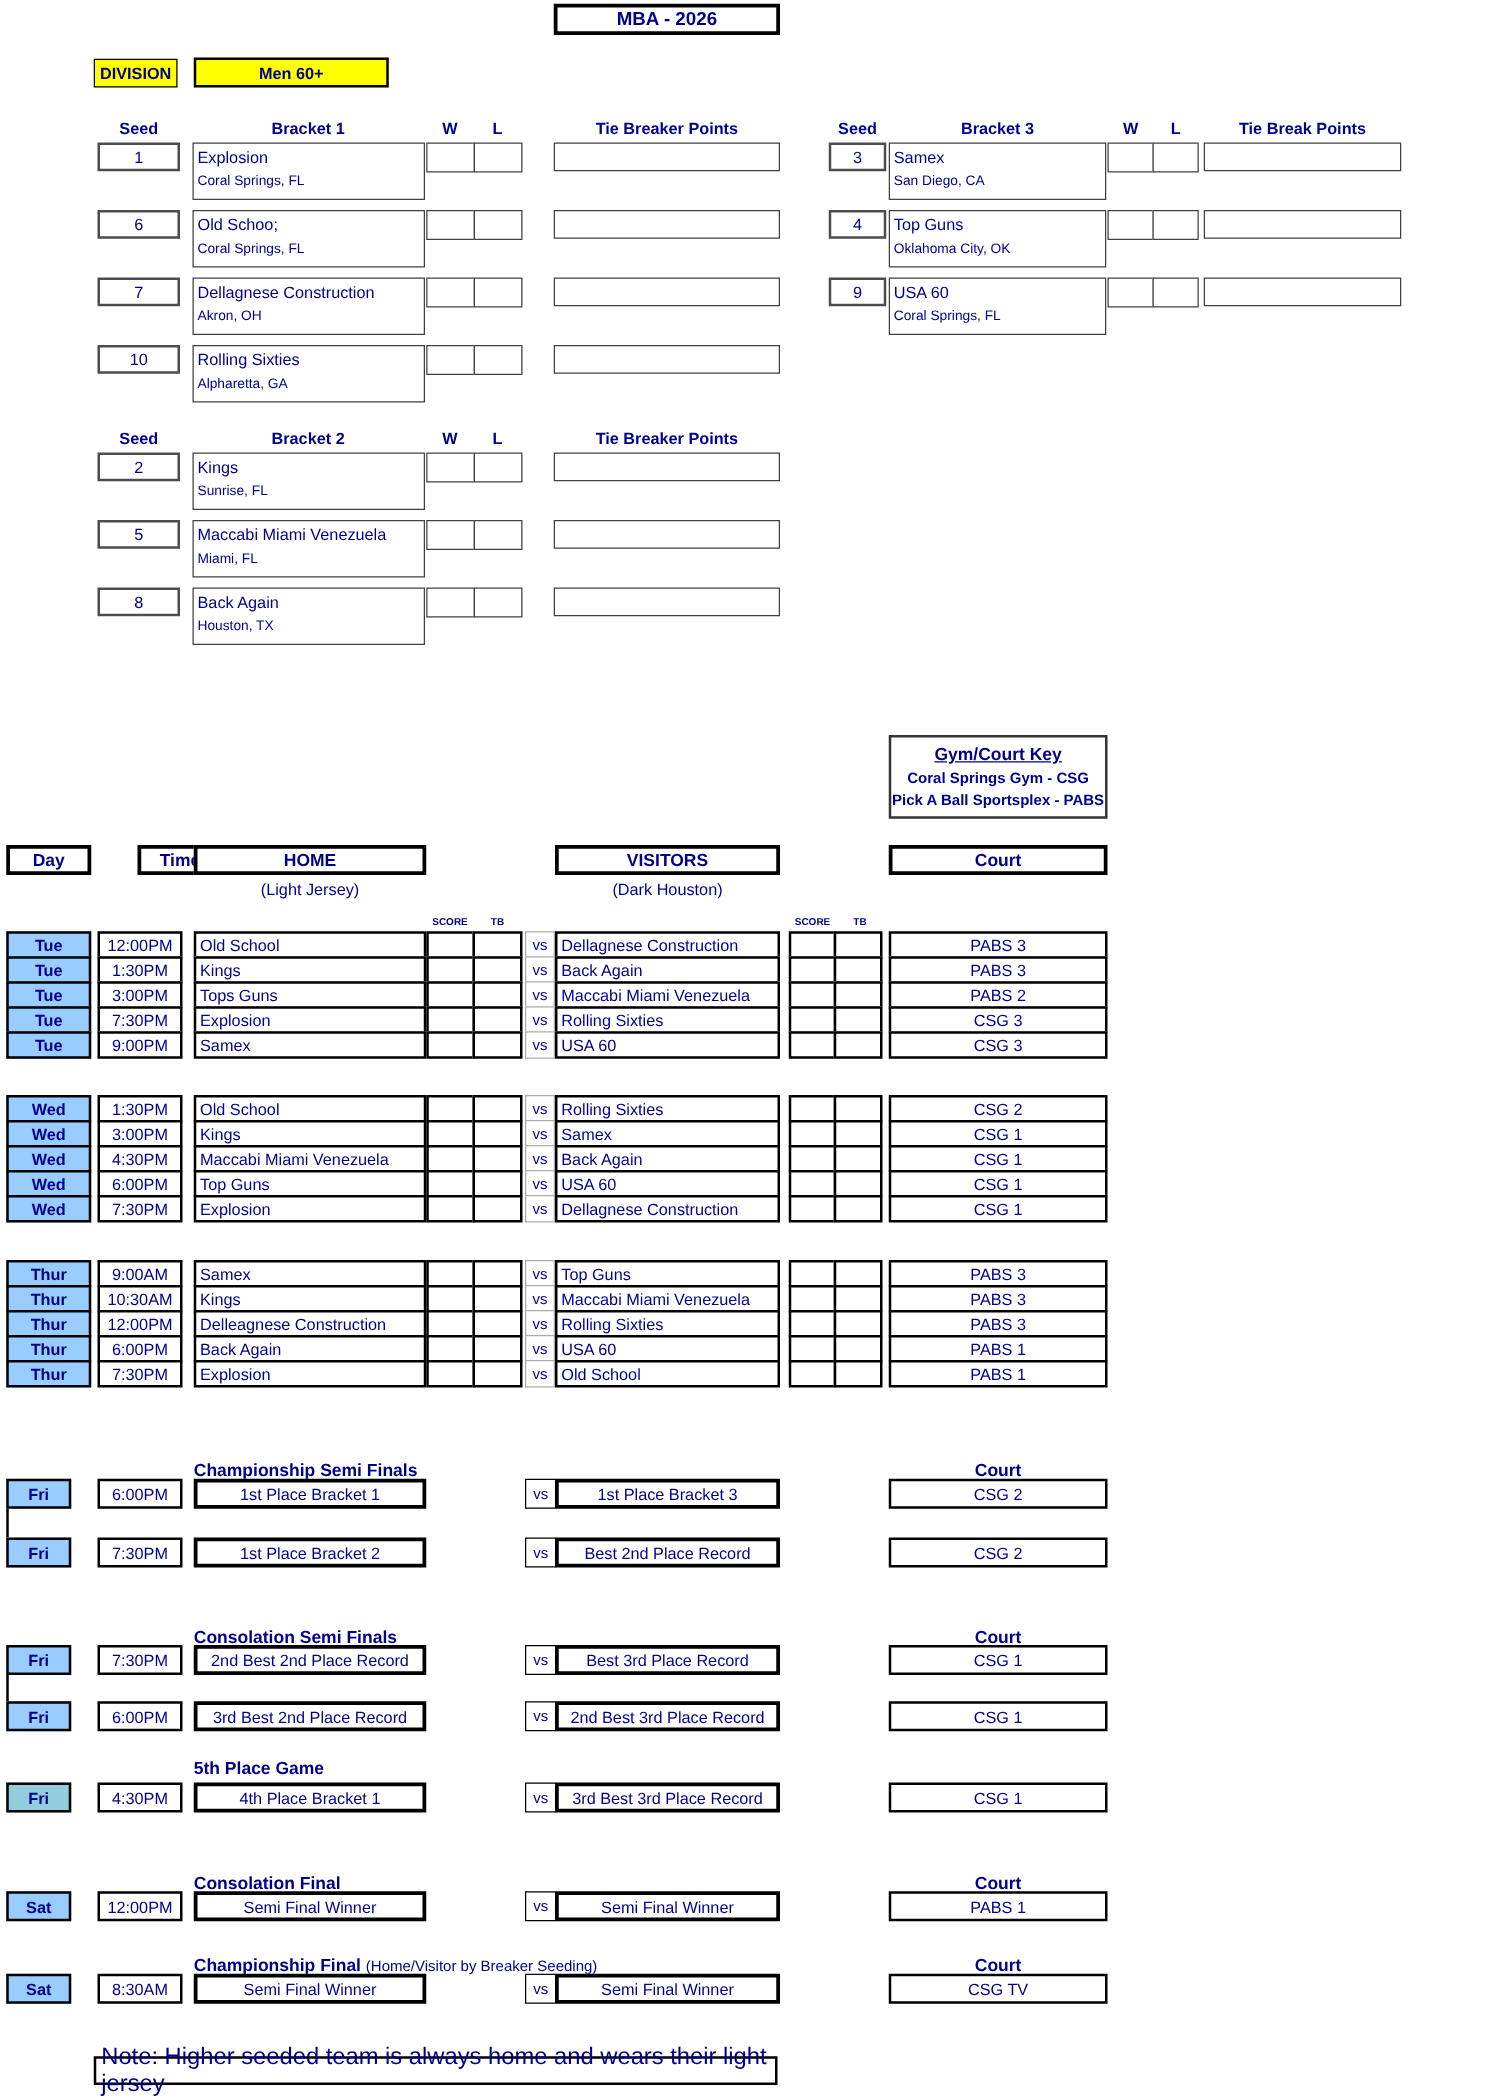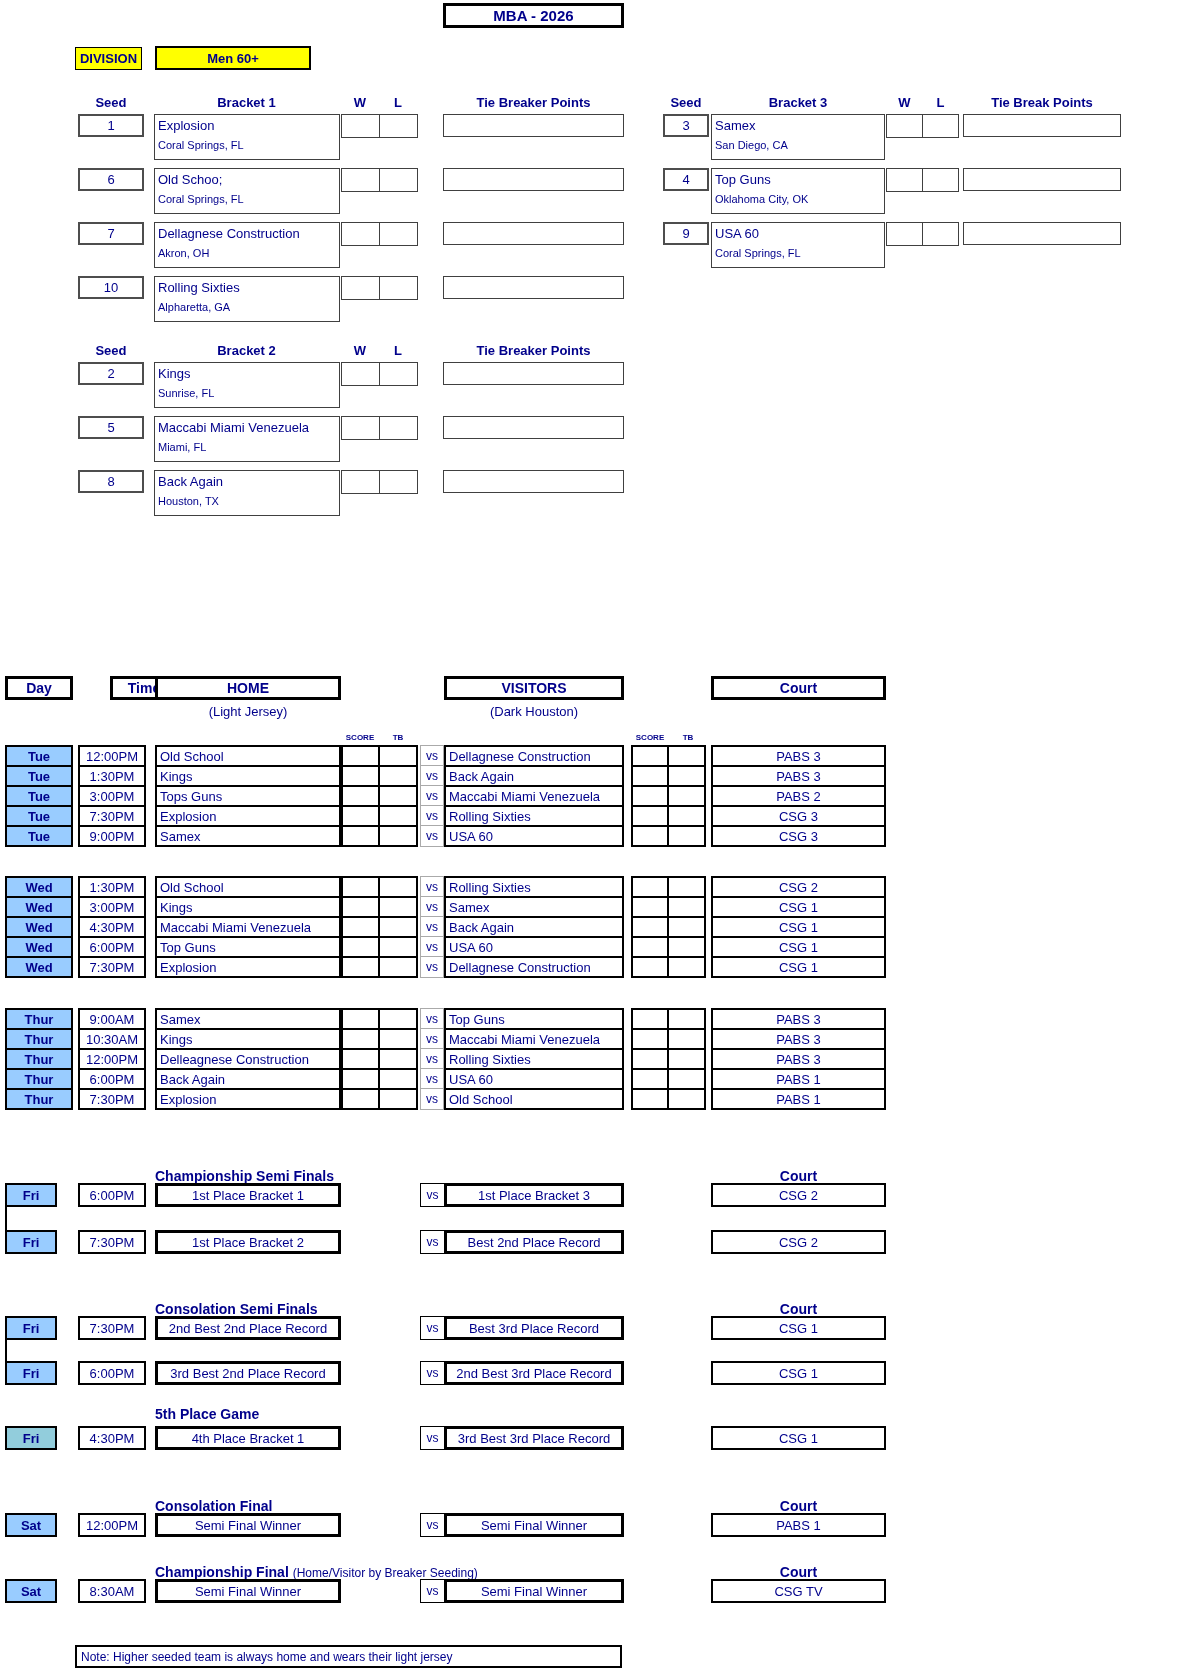--- a/index.html
+++ b/index.html
@@ -100,21 +100,21 @@
   .teal .f-day { background:#92CDDC; }
   .f-time  { left:78px;  width:68px;  border:2px solid #000; }
   .f-home  { left:155px; width:186px; border:3px solid #000; }
   .f-vs    { left:420px; width:25px;  border:1px solid #000; font-size:12px; }
   .f-vis   { left:444px; width:180px; border:3px solid #000; }
   .f-court { left:711px; width:175px; border:2px solid #000; }
   .conn { position:absolute; left:5px; width:0; border-left:2px solid #000; }
 
   
   .note { position:absolute; left:75px; top:1645px; width:547px; height:23px; border:2px solid #000;
-          box-sizing:border-box; display:flex; align-items:center; padding-left:4px; font-size:12px; background:#fff; }
+          box-sizing:border-box; display:flex; align-items:center; padding-left:4px; font-size:19px; background:#fff; }
 </style>
 </head>
 <body>
 
 <div class="page">
 
   <div class="title-box">MBA - 2026</div>
 
   <div class="division-label">DIVISION</div>
   <div class="division-value">Men 60+</div>
@@ -252,20 +252,25 @@
             <div class="t-title">Back Again</div>
             <div class="t-city">Houston, TX</div>
           </div>
           <div class="t-w"></div>
           <div class="t-l"></div>
           <div class="t-tb"></div>
         </div>
       </div>
   </div>
 
+  <div class="gym-key">
+    <div class="gk-title">Gym/Court Key</div>
+    <div class="gk-line">Coral Springs Gym - CSG</div>
+    <div class="gk-line">Pick A Ball Sportsplex - PABS</div>
+  </div>
 
   <div class="sched-head">
     <div class="sh-box sh-day">Day</div>
     <div class="sh-box sh-time">Time</div>
     <div class="sh-box sh-home">HOME</div>
     <div class="sh-box sh-vis">VISITORS</div>
     <div class="sh-box sh-court">Court</div>
     <div class="sh-sub sub-home">(Light Jersey)</div>
     <div class="sh-sub sub-vis">(Dark Houston)</div>
     <div class="st st1">SCORE</div>

